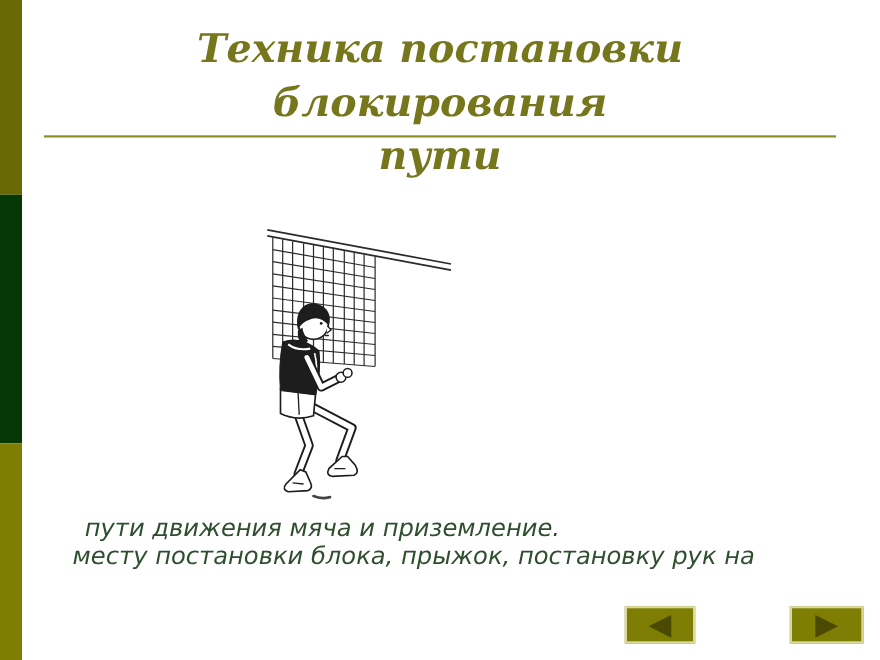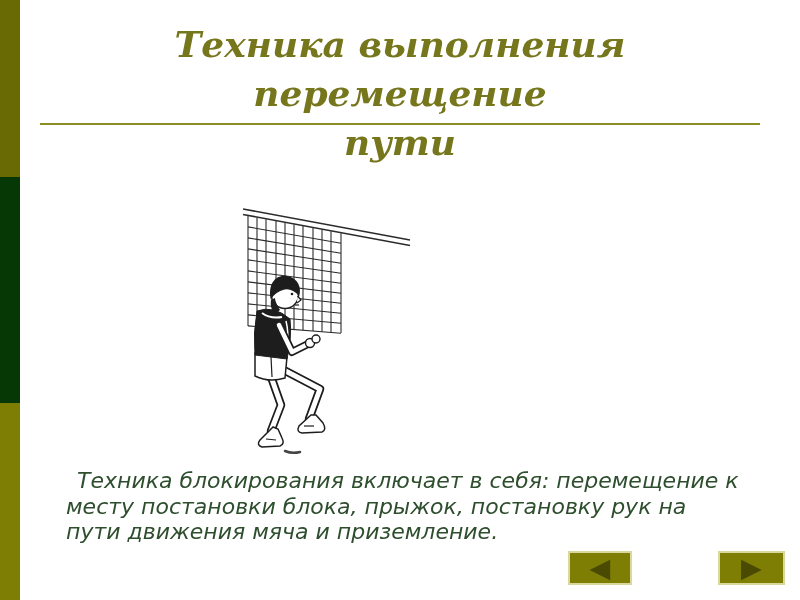--- a/index.html
+++ b/index.html
@@ -50,21 +50,21 @@
 
 <div class="slide">
 
   <div class="sidebar">
     <div class="seg seg1"></div>
     <div class="seg seg2"></div>
     <div class="seg seg3"></div>
   </div>
 
   <h1 class="title">
-    <span>Техника выполнения перемещение</span>
+    <span>Техника постановки блокирования</span>
     <span>пути</span>
   </h1>
 
   <div class="rule"></div>
 
   <div class="figure">
     <svg viewBox="0 0 175 270" width="175" height="270">
 
       <g stroke="#2b2b2b" stroke-width="1.6" fill="none">
         <path d="M3,16 L170,47"></path>
@@ -126,23 +126,22 @@
       <path d="M55,112 L59,112" stroke="#1d1d1d" stroke-width="1.2"></path>
 
       <path d="M31,107 C27,90 37,81 47,83 C58,85 62,95 59,103 C54,97 48,95 43,97 C37,99 33,102 31,107 Z" fill="#1d1d1d"></path>
       <path d="M31,107 C30,113 32,118 35,121 L40,117 C37,112 35,108 35,105 Z" fill="#1d1d1d"></path>
 
       <path d="M45,258 Q52,261 60,259" stroke="#444444" stroke-width="2.5" fill="none" stroke-linecap="round"></path>
     </svg>
   </div>
 
   <div class="bodytext">
-    <div class="line">Техника блокирования включает в себя: перемещение к</div>
+    <div class="line">пути движения мяча и приземление.</div>
     <div class="line">месту постановки блока, прыжок, постановку рук на</div>
-    <div class="line">пути движения мяча и приземление.</div>
   </div>
 
   <button class="navbtn prev">
     <span class="arrow">◀</span>
   </button>
   <button class="navbtn next">
     <span class="arrow">▶</span>
   </button>
 
 </div>

